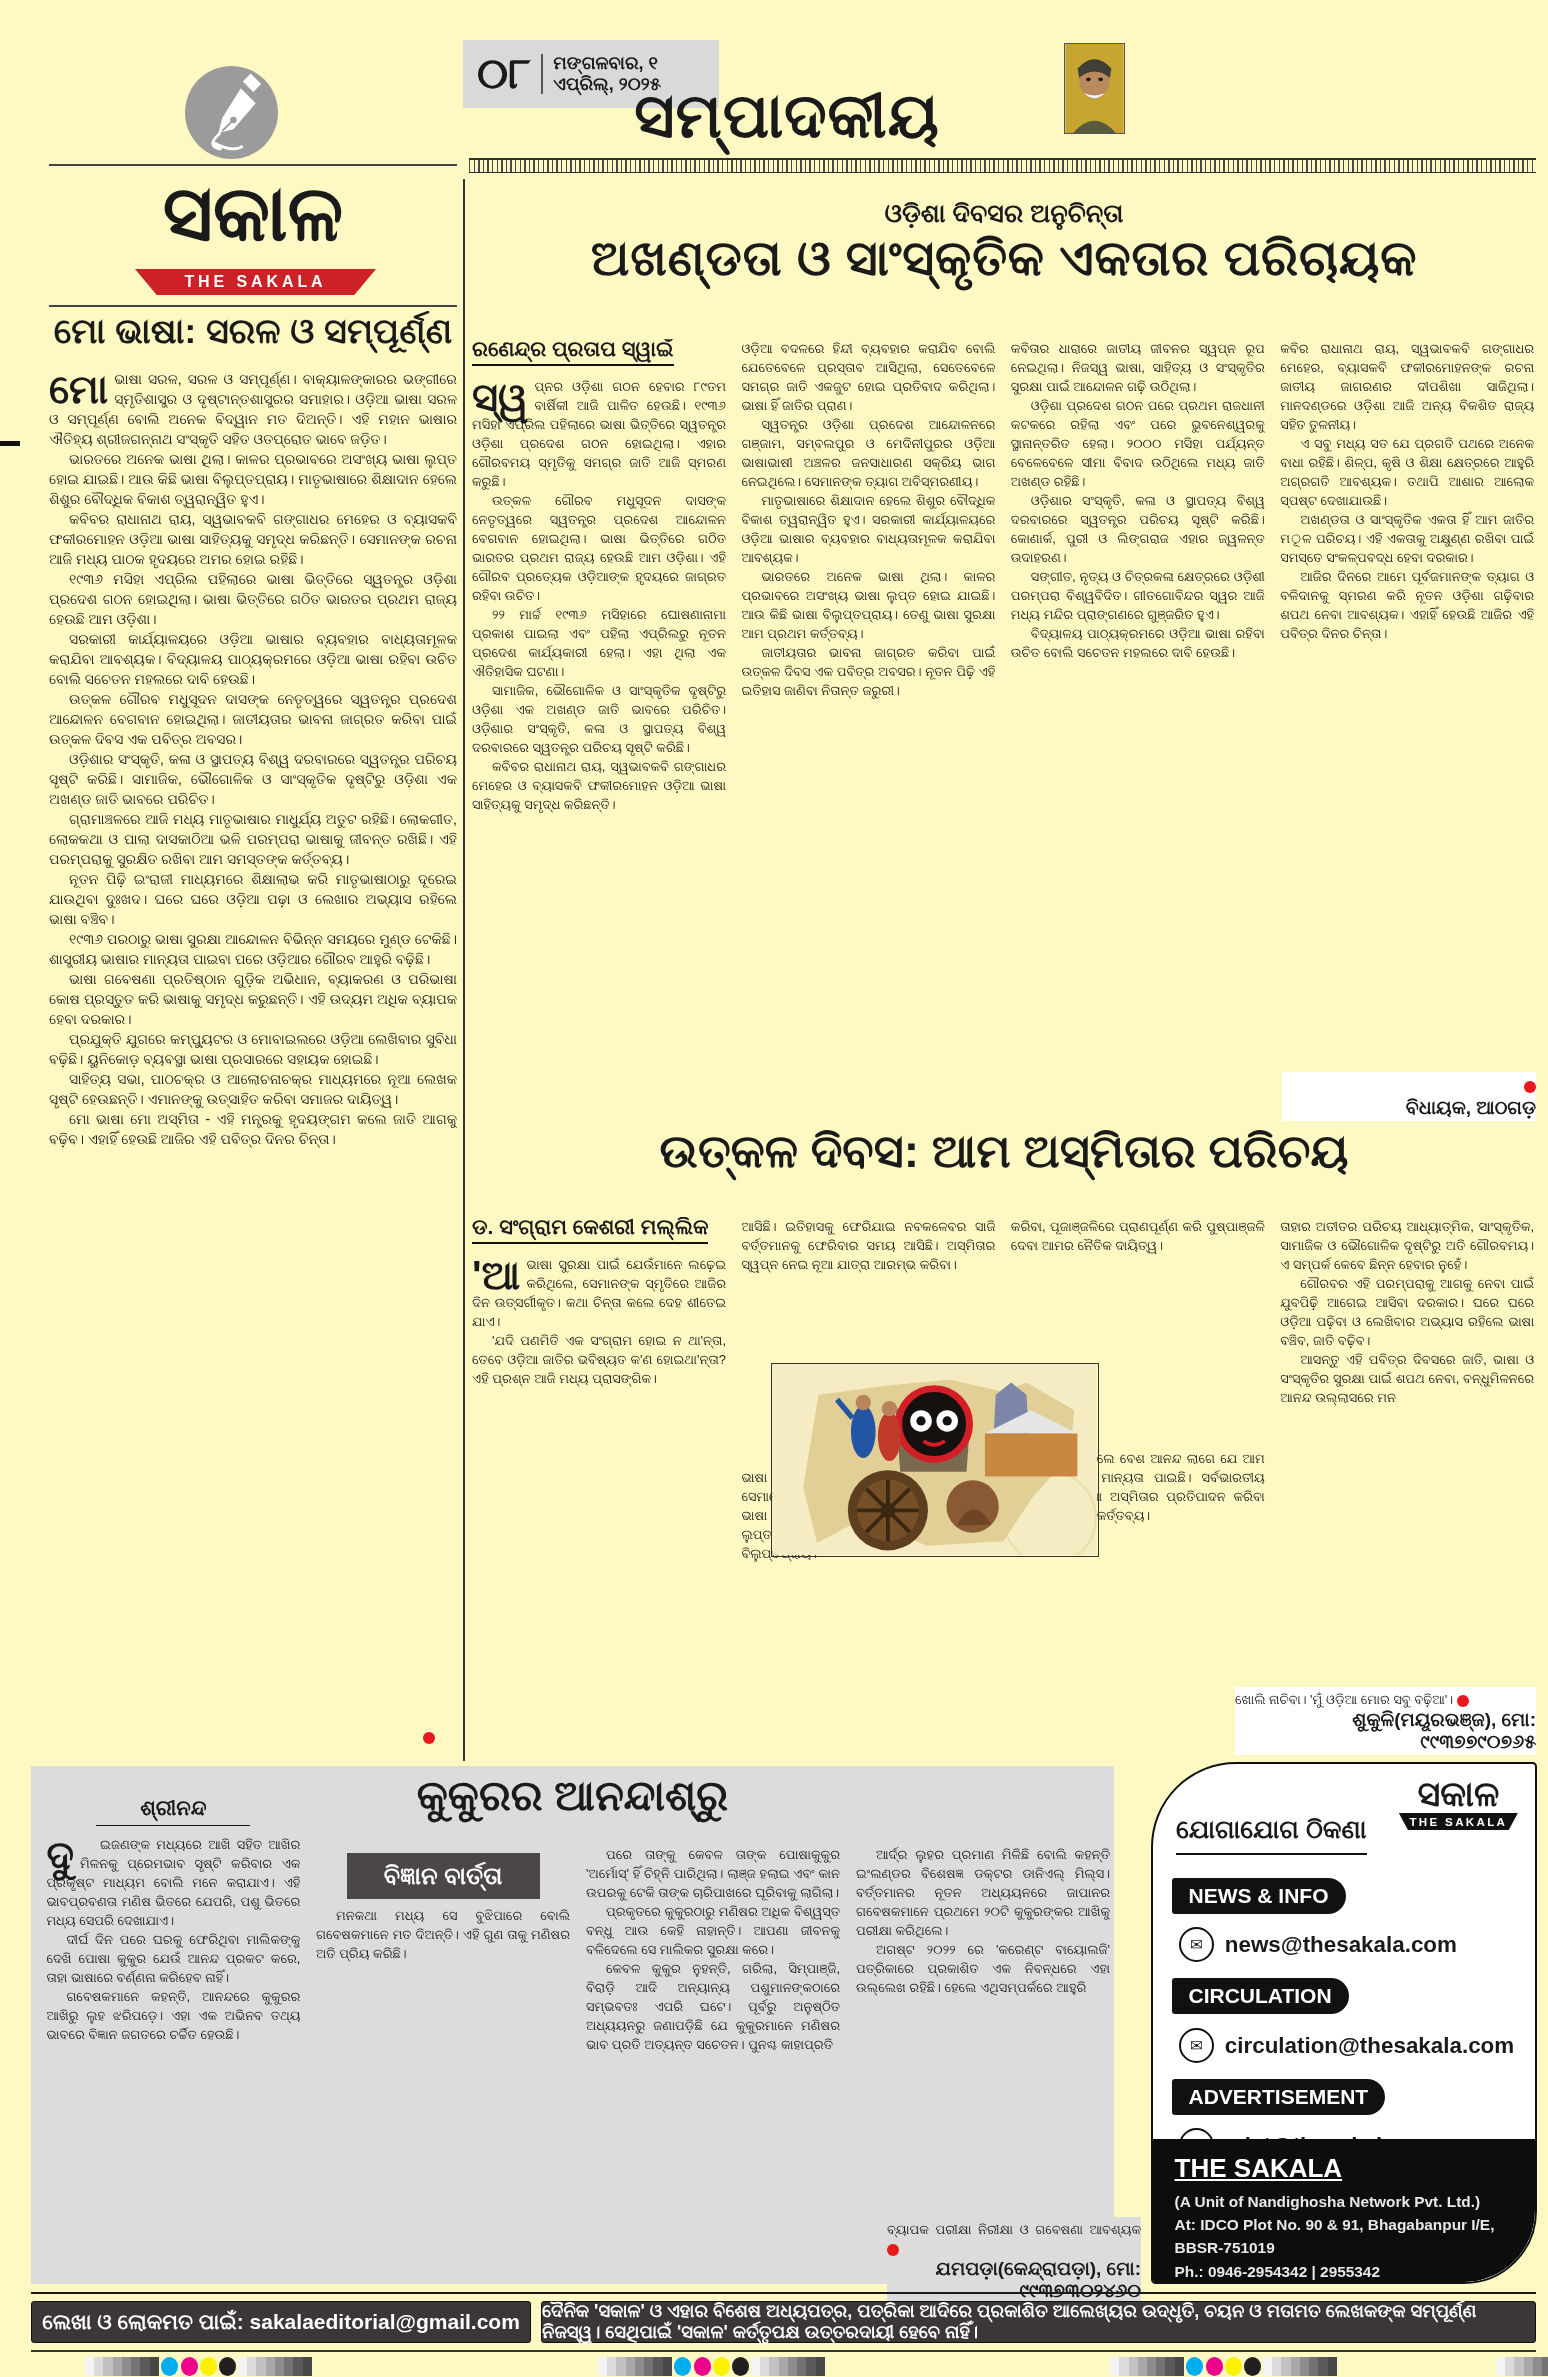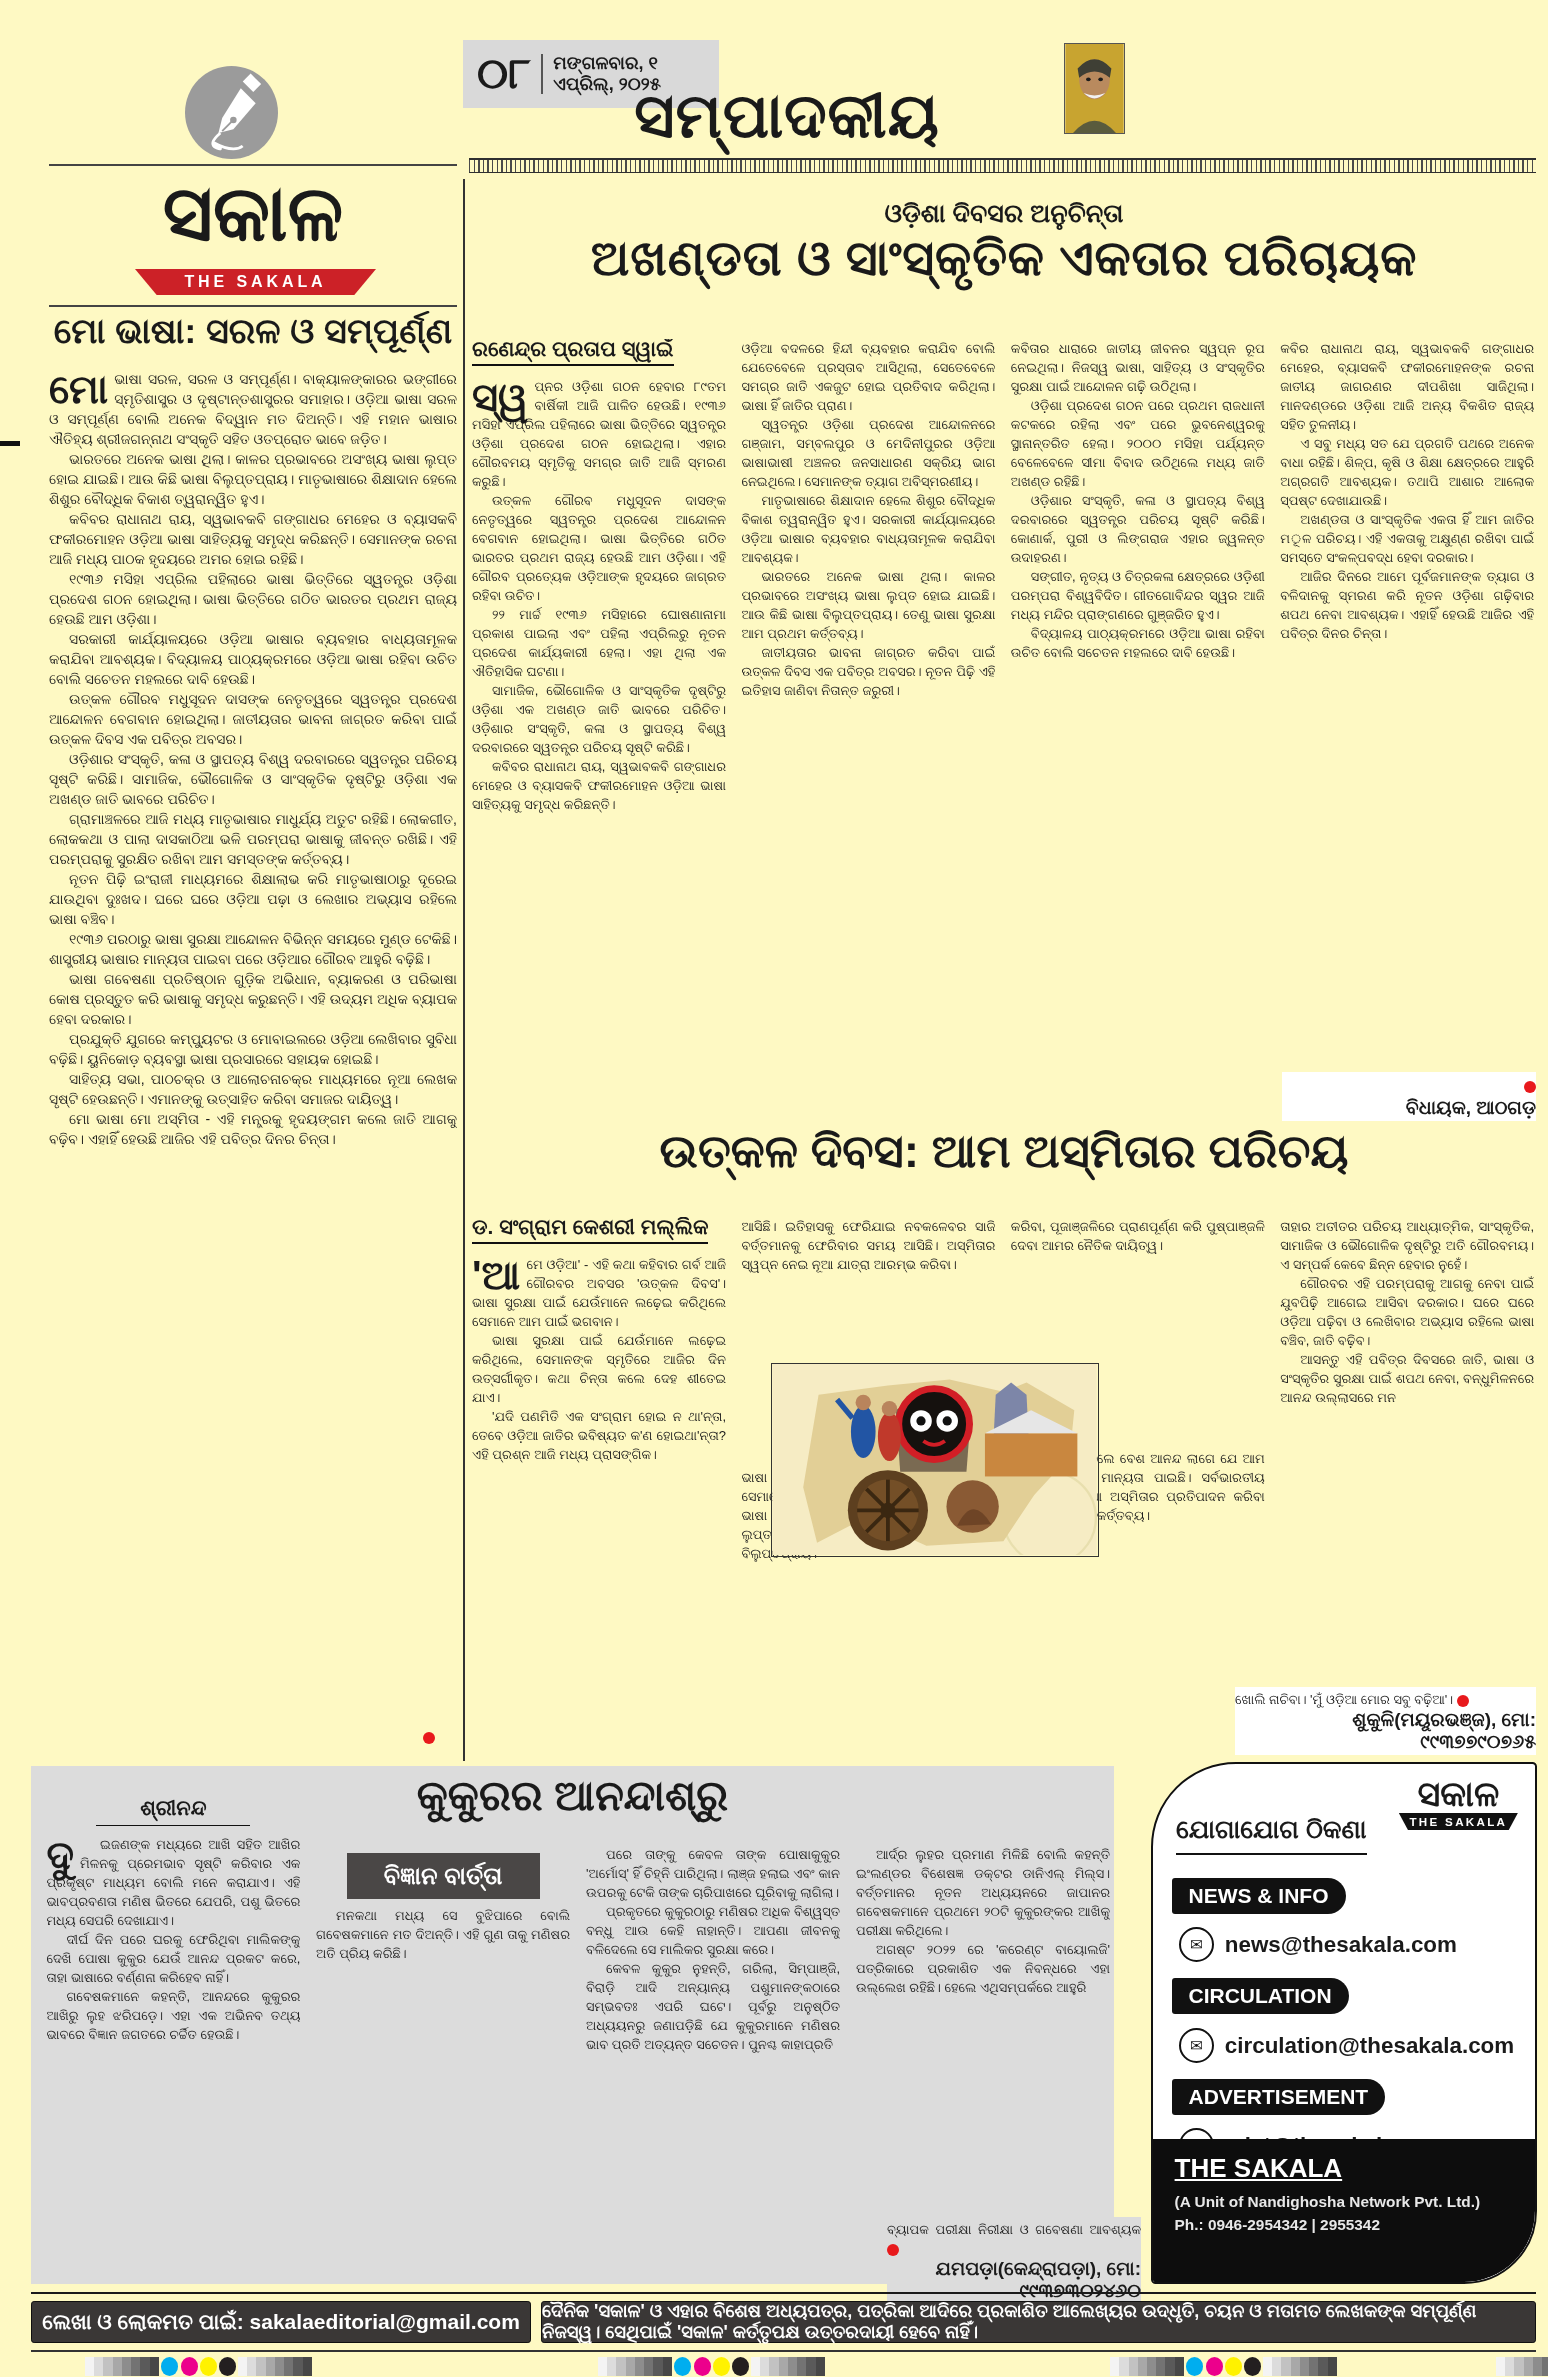--- a/index.html
+++ b/index.html
@@ -172,21 +172,21 @@
   <div class="sigblock sig1">
     <span class="red-dot"></span>
     <div>ବିଧାୟକ, ଆଠଗଡ଼</div>
   </div>
 
   <div class="headline2">ଉତ୍କଳ ଦିବସ: ଆମ ଅସ୍ମିତାର ପରିଚୟ</div>
   <div class="cols art2">
     <div class="c flowcol">
       <span class="byline">ଡ. ସଂଗ୍ରାମ କେଶରୀ ମଲ୍ଲିକ</span>
       <span class="dropcap">'ଆ</span>
-      <span><p>ମେ ଓଡ଼ିଆ' - ଏହି କଥା କହିବାର ଗର୍ବ ଆଜି ଗୌରବର ଅବସର 'ଉତ୍କଳ ଦିବସ'। ଭାଷା ସୁରକ୍ଷା ପାଇଁ ଯେଉଁମାନେ ଲଢ଼େଇ କରିଥିଲେ ସେମାନେ ଆମ ପାଇଁ ଭଗବାନ।</p><p>ଭାଷା ସୁରକ୍ଷା ପାଇଁ ଯେଉଁମାନେ ଲଢ଼େଇ କରିଥିଲେ, ସେମାନଙ୍କ ସ୍ମୃତିରେ ଆଜିର ଦିନ ଉତ୍ସର୍ଗୀକୃତ। କଥା ଚିନ୍ତା କଲେ ଦେହ ଶୀତେଇ ଯାଏ।</p><p>'ଯଦି ପଣମିତି ଏକ ସଂଗ୍ରାମ ହୋଇ ନ ଥା'ନ୍ତା, ତେବେ ଓଡ଼ିଆ ଜାତିର ଭବିଷ୍ୟତ କ'ଣ ହୋଇଥା'ନ୍ତା? ଏହି ପ୍ରଶ୍ନ ଆଜି ମଧ୍ୟ ପ୍ରାସଙ୍ଗିକ।</p></span>
+      <span><p>ଭାଷା ସୁରକ୍ଷା ପାଇଁ ଯେଉଁମାନେ ଲଢ଼େଇ କରିଥିଲେ, ସେମାନଙ୍କ ସ୍ମୃତିରେ ଆଜିର ଦିନ ଉତ୍ସର୍ଗୀକୃତ। କଥା ଚିନ୍ତା କଲେ ଦେହ ଶୀତେଇ ଯାଏ।</p><p>'ଯଦି ପଣମିତି ଏକ ସଂଗ୍ରାମ ହୋଇ ନ ଥା'ନ୍ତା, ତେବେ ଓଡ଼ିଆ ଜାତିର ଭବିଷ୍ୟତ କ'ଣ ହୋଇଥା'ନ୍ତା? ଏହି ପ୍ରଶ୍ନ ଆଜି ମଧ୍ୟ ପ୍ରାସଙ୍ଗିକ।</p></span>
     </div>
     <div class="c flowcol">
       <span><p>ଆସିଛି। ଇତିହାସକୁ ଫେରିଯାଇ ନବକଳେବର ସାଜି ବର୍ତ୍ତମାନକୁ ଫେରିବାର ସମୟ ଆସିଛି। ଅସ୍ମିତାର ସ୍ୱପ୍ନ ନେଇ ନୂଆ ଯାତ୍ରା ଆରମ୍ଭ କରିବା।</p></span>
       <div class="img-spacer"></div>
       <span><p>ଭାଷା ସୁରକ୍ଷା ପାଇଁ ଯେଉଁମାନେ ଲଢ଼େଇ କରିଥିଲେ ସେମାନେ ଆମ ପାଇଁ ଭଗବାନ। ଭାରତରେ ଅନେକ ଭାଷା ଥିଲା। କାଳର ପ୍ରଭାବରେ ଅସଂଖ୍ୟ ଭାଷା ଲୁପ୍ତ ହୋଇ ଯାଇଛି। ଆଉ କିଛି ଭାଷା ବିଲୁପ୍ତପ୍ରାୟ।</p></span>
     </div>
     <div class="c flowcol">
       <span><p>କରିବା, ପୂଜାଞ୍ଜଳିରେ ପ୍ରାଣପୂର୍ଣ୍ଣ କରି ପୁଷ୍ପାଞ୍ଜଳି ଦେବା ଆମର ନୈତିକ ଦାୟିତ୍ୱ।</p></span>
       <div class="img-spacer"></div>
       <span><p>ଏ କଥା ବିଚାର କଲେ ବେଶ ଆନନ୍ଦ ଲାଗେ ଯେ ଆମ ଭାଷା ଶାସ୍ତ୍ରୀୟ ମାନ୍ୟତା ପାଇଛି। ସର୍ବଭାରତୀୟ କ୍ଷେତ୍ରରେ ଓଡ଼ିଆ ଅସ୍ମିତାର ପ୍ରତିପାଦନ କରିବା ଆମ ସମସ୍ତଙ୍କ କର୍ତ୍ତବ୍ୟ।</p></span>
@@ -268,20 +268,21 @@
       <span>circulation@thesakala.com</span>
     </div>
     <div class="pill" style="top:315px;">ADVERTISEMENT</div>
     <div class="email-row" style="top:364px;">
       <span class="env">✉</span>
       <span>advt@thesakala.com</span>
     </div>
     <div class="cb-black">
       <div class="cb-name">THE SAKALA</div>
       <div class="cb-line">(A Unit of Nandighosha Network Pvt. Ltd.)</div>
+      <div class="cb-line">At: IDCO Plot No. 90 &amp; 91, Bhagabanpur I/E, BBSR-751019</div>
       <div class="cb-line">Ph.: 0946-2954342 | 2955342</div>
     </div>
   </div>
 
   <div class="bot-rule"></div>
   <div class="fbar fbar-left">
     <span>ଲେଖା ଓ ଲୋକମତ ପାଇଁ: sakalaeditorial@gmail.com</span>
   </div>
   <div class="fbar fbar-right">
     <span>ଦୈନିକ 'ସକାଳ' ଓ ଏହାର ବିଶେଷ ଅଧ୍ୟପତ୍ର, ପତ୍ରିକା ଆଦିରେ ପ୍ରକାଶିତ ଆଲେଖ୍ୟର ଉଦ୍ଧୃତି, ଚୟନ ଓ ମତାମତ ଲେଖକଙ୍କ ସମ୍ପୂର୍ଣ୍ଣ ନିଜସ୍ୱ। ସେଥିପାଇଁ 'ସକାଳ' କର୍ତ୍ତୃପକ୍ଷ ଉତ୍ତରଦାୟୀ ହେବେ ନାହିଁ।</span>

